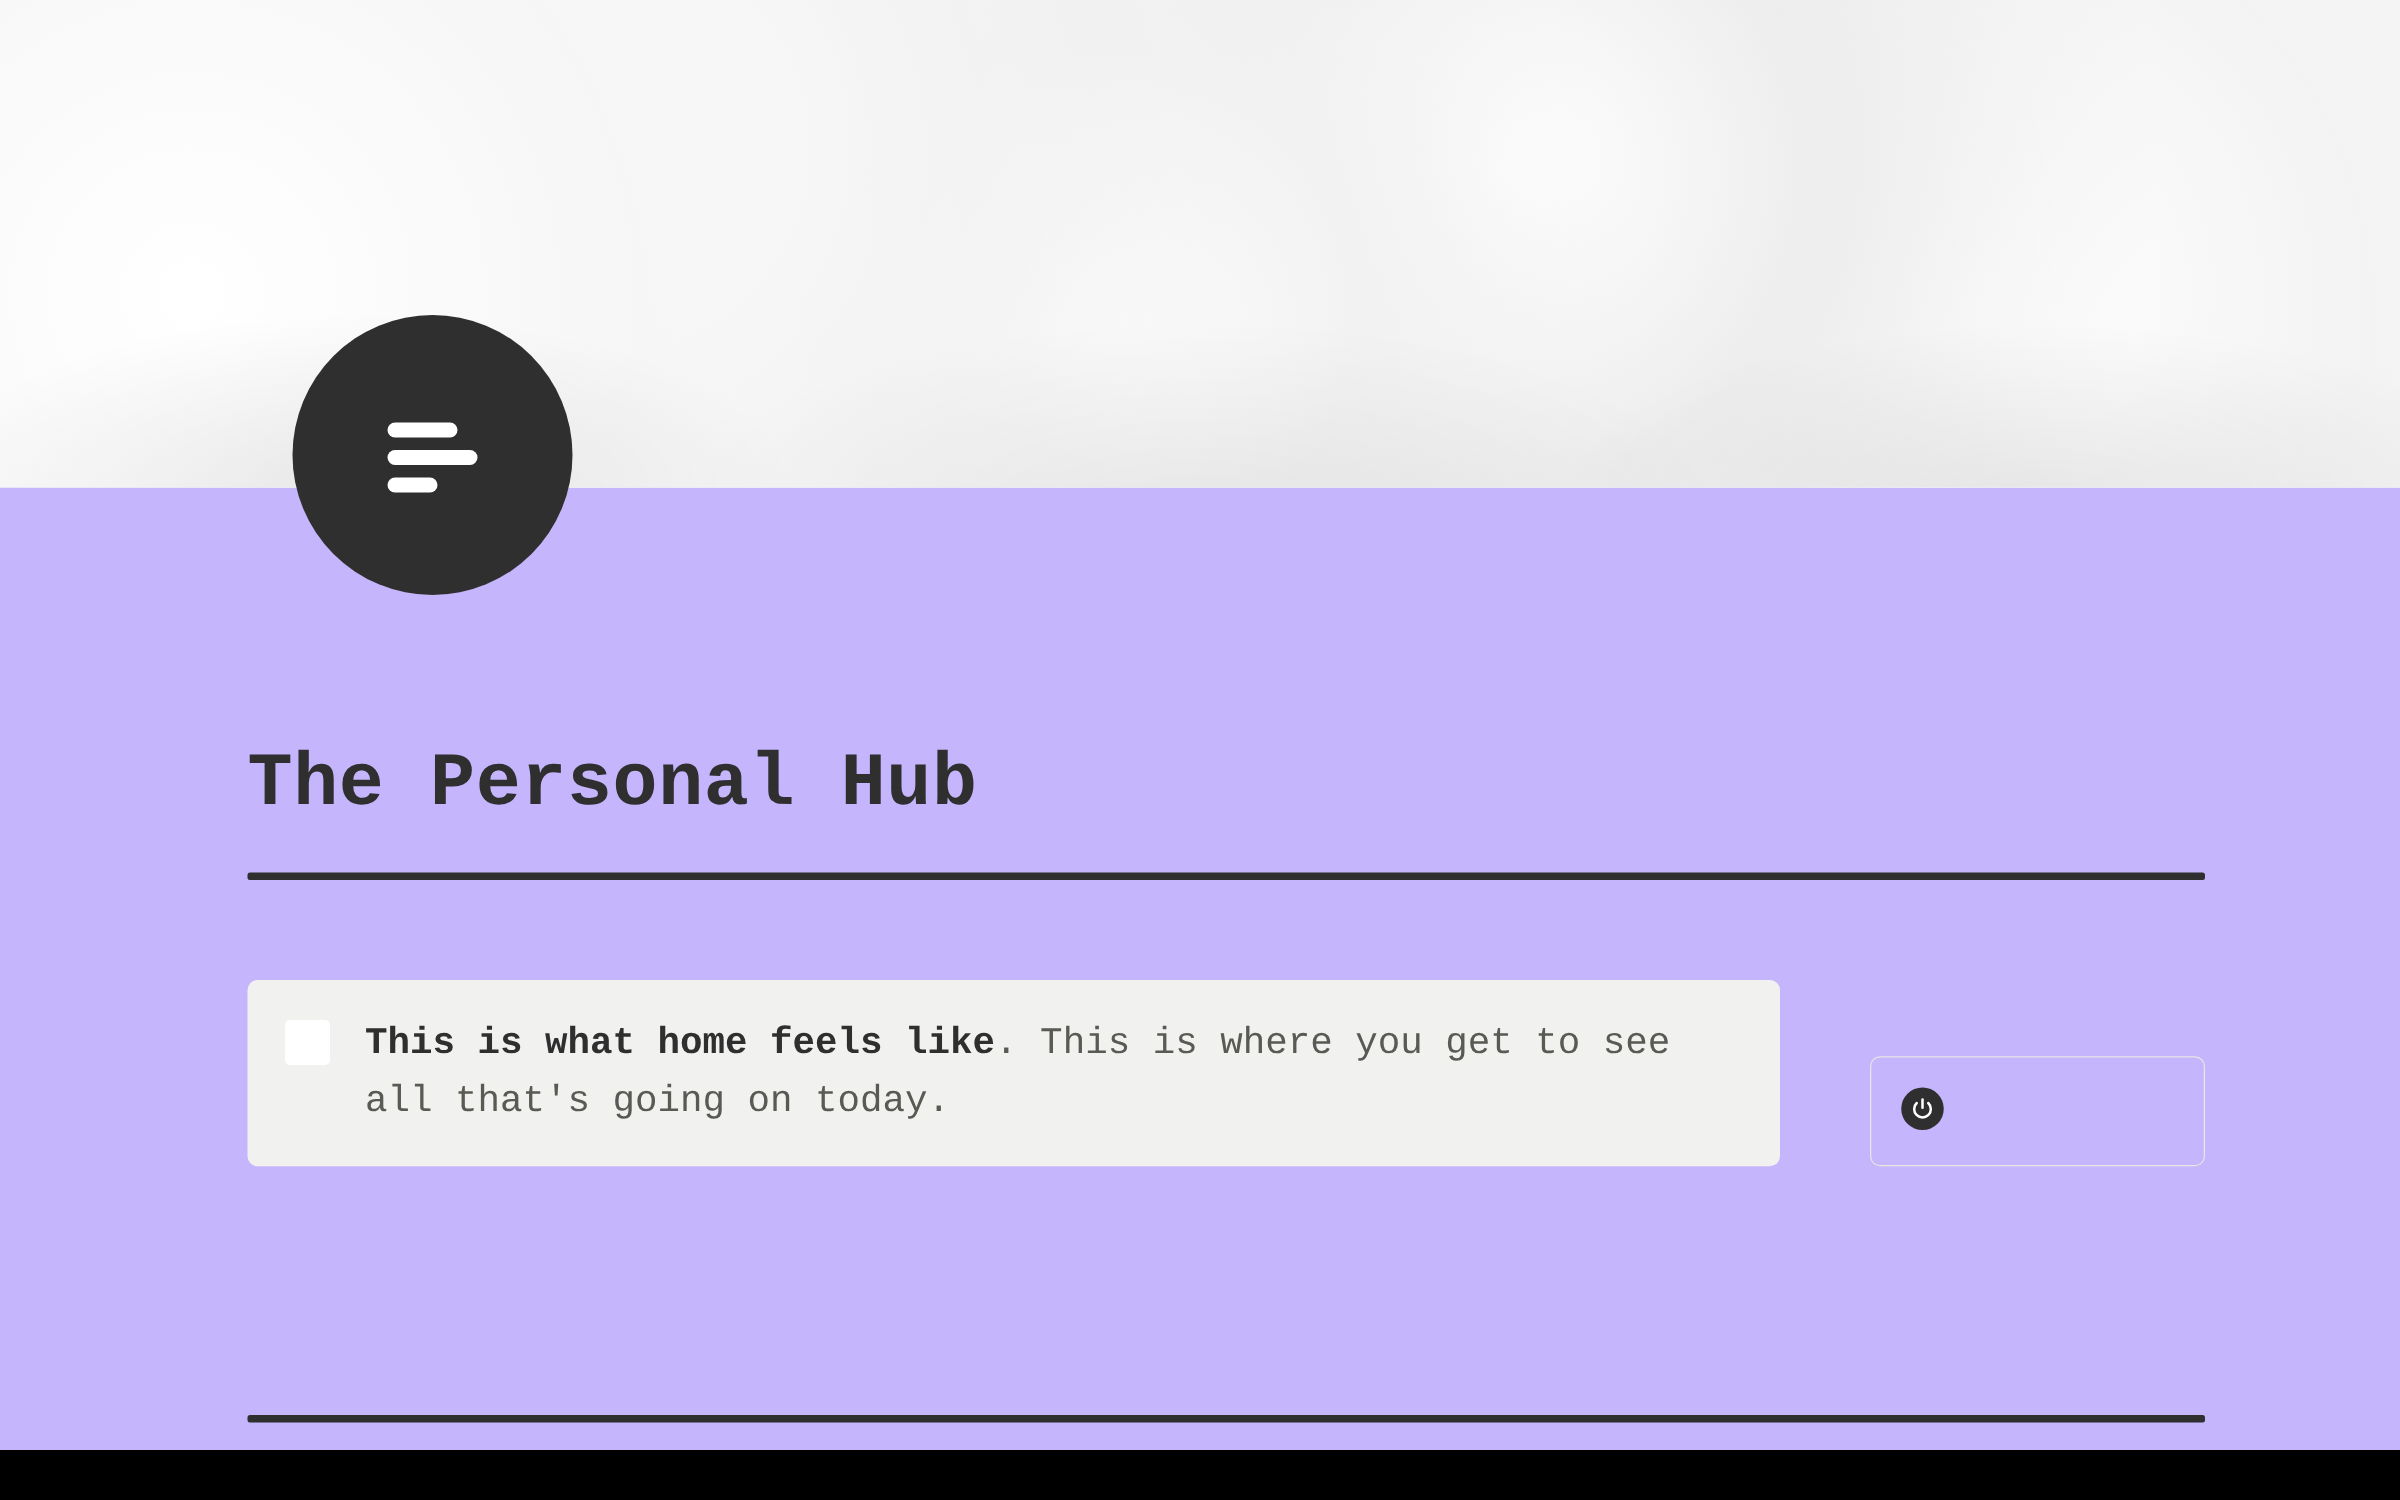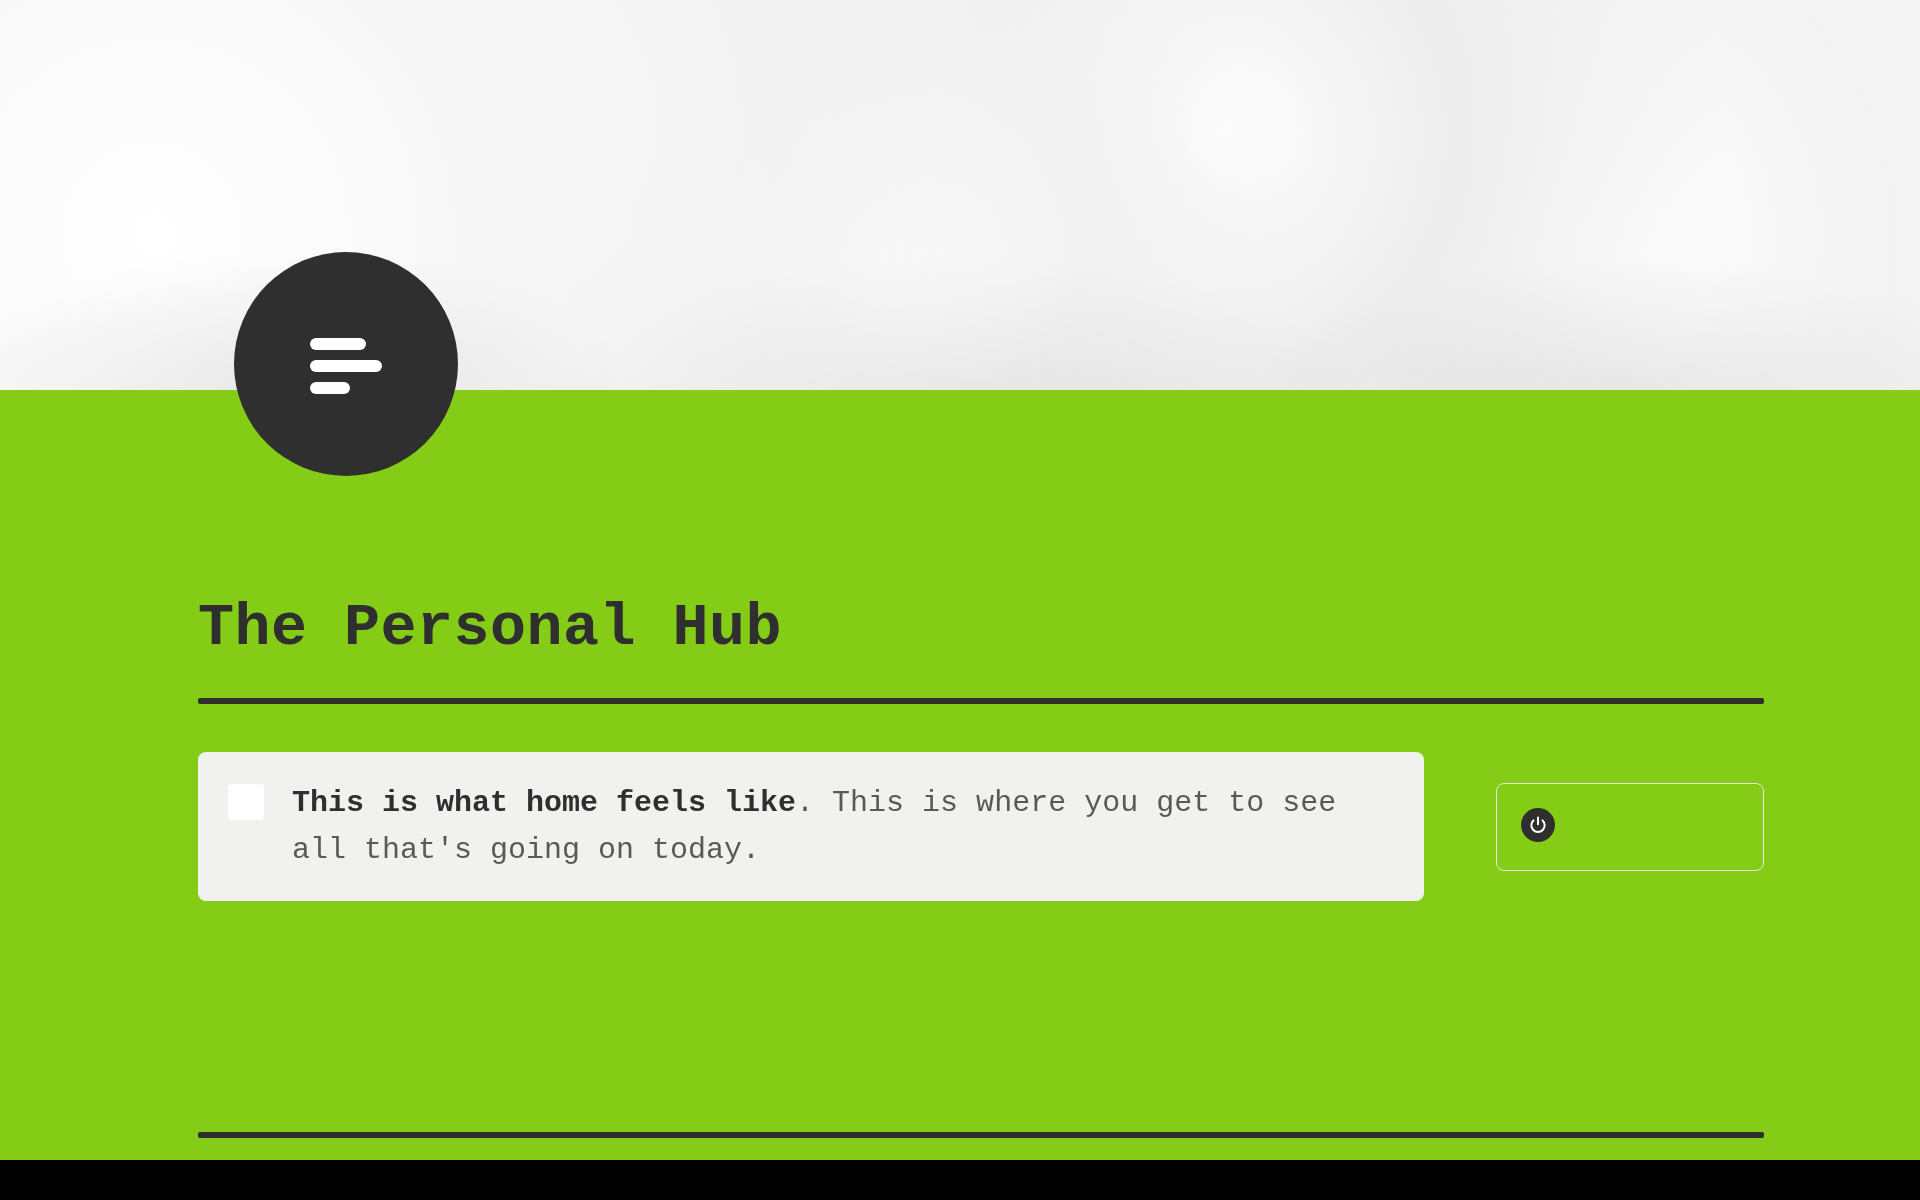--- a/index.html
+++ b/index.html
@@ -8,21 +8,21 @@
     font-family: ui-monospace, "SFMono-Regular", "SF Mono", Menlo, Consolas, "Liberation Mono", monospace;
     background: #ffffff;
     color: #37352f;
     overflow: hidden;
   }
 
   .page {
     width: 1920px;
     height: 1200px;
     position: relative;
-    background: #84cc16;
+    background: #c4b5fd;
   }
 
   
   .cover {
     width: 100%;
     height: 390px;
     position: relative;
     overflow: hidden;
     background:
       radial-gradient(circle at 8% 60%,  #ffffff 0%, #f6f6f6 20%, rgba(0,0,0,0) 42%),
@@ -79,26 +79,26 @@
     top: 698px;
     left: 0;
     width: 1566px;
     height: 6px;
     background: #2f2f2f;
     border-radius: 2px;
   }
 
   .row {
     position: absolute;
-    top: 752px;
+    top: 784px;
     left: 0;
     width: 1566px;
     display: flex;
     gap: 72px;
-    align-items: center;
+    align-items: flex-end;
   }
 
   .callout {
     flex: 1 1 auto;
     min-width: 0;
     background: #f1f1ef;
     border-radius: 8px;
     padding: 28px 32px 28px 30px;
     display: flex;
     gap: 28px;

